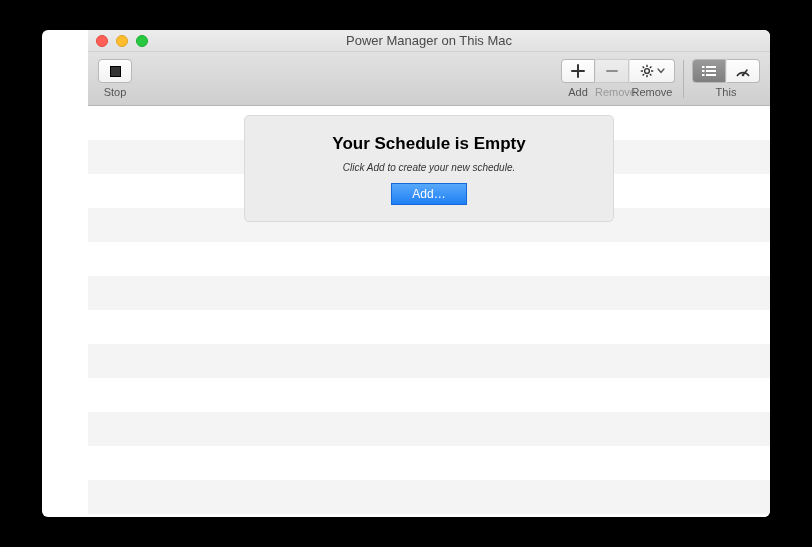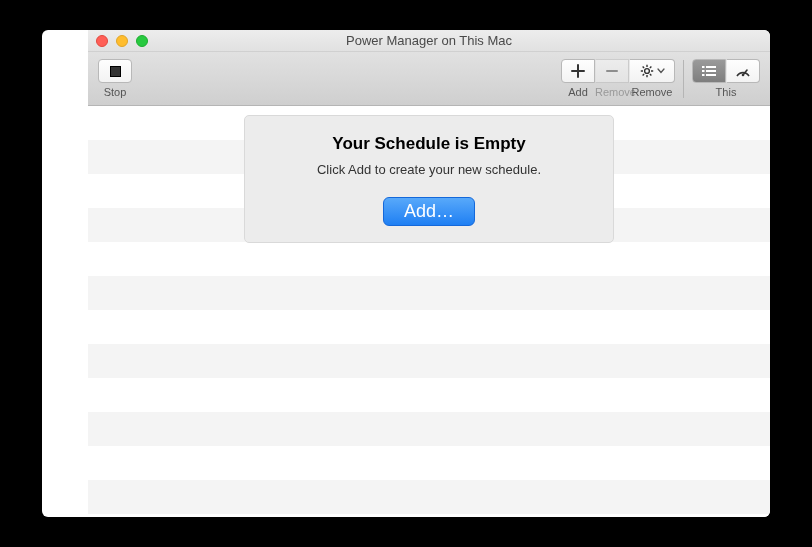--- a/index.html
+++ b/index.html
@@ -136,30 +136,31 @@
       padding: 18px 14px 16px;
       text-align: center;
     }
     .empty-title {
       font-size: 17px;
       font-weight: bold;
       color: #000;
       margin-bottom: 8px;
     }
     .empty-subtitle {
-      font-size: 13px;
+      font-size: 10px;
       color: #333;
-      margin-bottom: 20px;
+      margin-bottom: 10px;
+      font-style: italic;
     }
     .add-button {
       background: linear-gradient(#58a9fa, #1f7ff3);
       color: #fff;
-      font-size: 18px;
+      font-size: 12px;
       border: 0.5px solid #1468da;
-      border-radius: 6px;
+      border-radius: 0;
       padding: 3px 20px;
       cursor: pointer;
     }
     svg { display: block; }
     .chev { margin-left: 3px; }
   </style>
 </head>
 <body>
 
 <div class="window">

